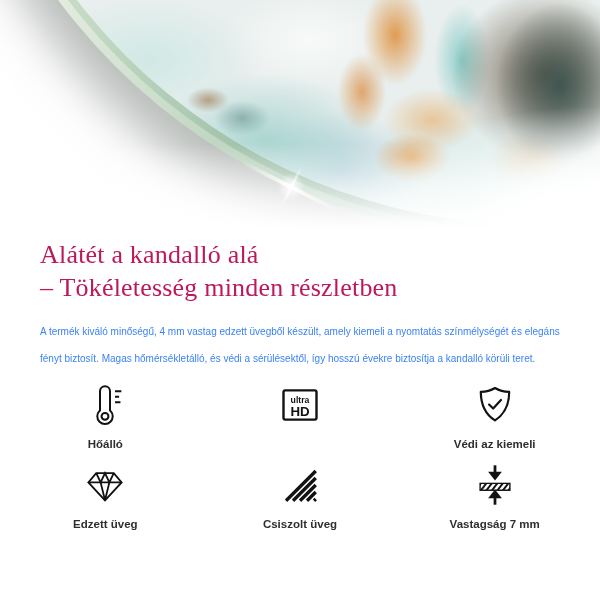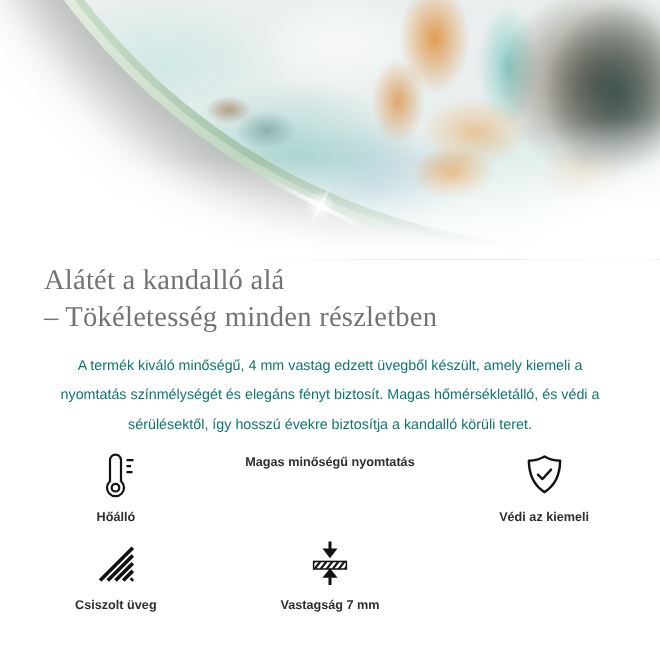--- a/index.html
+++ b/index.html
@@ -61,25 +61,25 @@
   .hero-fade-corner {
     position:absolute; right:0; bottom:0; width:300px; height:140px;
     background:radial-gradient(ellipse 260px 130px at 100% 100%, #ffffff 35%, rgba(255,255,255,0) 100%);
   }
 
   
   .content { padding:0 40px; }
   .title {
     margin-top:2px;
     font-family:"Liberation Serif", serif; font-weight:400;
-    font-size:26px; line-height:33px; color:#737373; letter-spacing:0.2px;
+    font-size:26px; line-height:33px; color:#be185d; letter-spacing:0.2px;
   }
   .desc {
     margin-top:14px; max-width:524px;
-    font-size:13px; line-height:27px; color:#0f766e;text-align:center;
+    font-size:10px; line-height:27px; color:#3b82f6;
   }
 
   
   .features {
     display:grid; grid-template-columns:repeat(3,1fr);
     row-gap:10px; padding:8px 8px 0;
   }
   .feature { display:flex; flex-direction:column; align-items:center; }
   .ficon { height:50px; display:flex; align-items:center; justify-content:center; }
   .ficon svg { display:block; }
@@ -119,33 +119,50 @@
         <circle class="stroke" cx="22" cy="36.5" r="8.5" fill="#fff" stroke-width="2.2"></circle>
         <path d="M16.5,30.5 V9 a5.5,5.5 0 0 1 11,0 V30.5" fill="#fff" stroke="#121212" stroke-width="2.2"></path>
         <circle class="stroke" cx="22" cy="36.5" r="3.8" stroke-width="2.2"></circle>
         <path class="stroke" d="M33,9 h7 M33,15 h4.5 M33,21 h6" stroke-width="2.2"></path>
       </svg>
     </div>
     <div class="flabel">Hőálló</div>
   </div>
 
   <div class="feature">
-    <div class="flabel">Magas minőségű nyomtatás</div>
+    <div class="ficon">
+      <svg width="44" height="44" viewBox="0 0 48 48">
+        <rect class="stroke" x="6" y="8" width="36" height="32" rx="2" stroke-width="2.6"></rect>
+        <text x="24" y="21.5" text-anchor="middle" font-size="9.5" font-weight="600" font-family="Liberation Sans, sans-serif" fill="#121212">ultra</text>
+        <text x="24" y="35.5" text-anchor="middle" font-size="14.5" font-weight="800" font-family="Liberation Sans, sans-serif" fill="#121212">HD</text>
+      </svg>
+    </div>
   </div>
 
   <div class="feature">
     <div class="ficon">
       <svg width="44" height="44" viewBox="0 0 48 48">
         <path class="stroke" stroke-width="2.4" stroke-linejoin="round" d="M24,5.5 C28.5,8.2 34.3,9.6 39.5,9.7 C39.4,21 36.8,32.6 24,40.8 C11.2,32.6 8.6,21 8.5,9.7 C13.7,9.6 19.5,8.2 24,5.5 Z"></path>
         <path class="stroke" stroke-width="2.4" stroke-linecap="round" stroke-linejoin="round" d="M17.5,23.5 L22,27.8 L30.5,18.5"></path>
       </svg>
     </div>
     <div class="flabel">Védi az kiemeli</div>
   </div>
 
+  <div class="feature">
+    <div class="ficon">
+      <svg width="42" height="40" viewBox="0 0 48 44">
+        <path class="stroke" stroke-width="2.1" stroke-linejoin="miter" d="M14,8.5 H34 L43,19 L24,39.5 L5,19 Z"></path>
+        <path class="stroke" stroke-width="2.1" d="M5,19 H43"></path>
+        <path class="stroke" stroke-width="2.1" d="M14,8.5 L19,19 L24,8.5 L29,19 L34,8.5"></path>
+        <path class="stroke" stroke-width="2.1" d="M19,19 L24,39.5 L29,19"></path>
+      </svg>
+    </div>
+    <div class="flabel">Edzett üveg</div>
+  </div>
 
   <div class="feature">
     <div class="ficon">
       <svg width="42" height="42" viewBox="0 0 48 48">
         <g stroke="#121212" stroke-width="3.8">
           <line x1="8" y1="42" x2="42" y2="8"></line>
           <line x1="16" y1="42" x2="42" y2="16"></line>
           <line x1="24" y1="42" x2="42" y2="24"></line>
           <line x1="32" y1="42" x2="42" y2="32"></line>
           <line x1="40" y1="42" x2="42" y2="40"></line>

